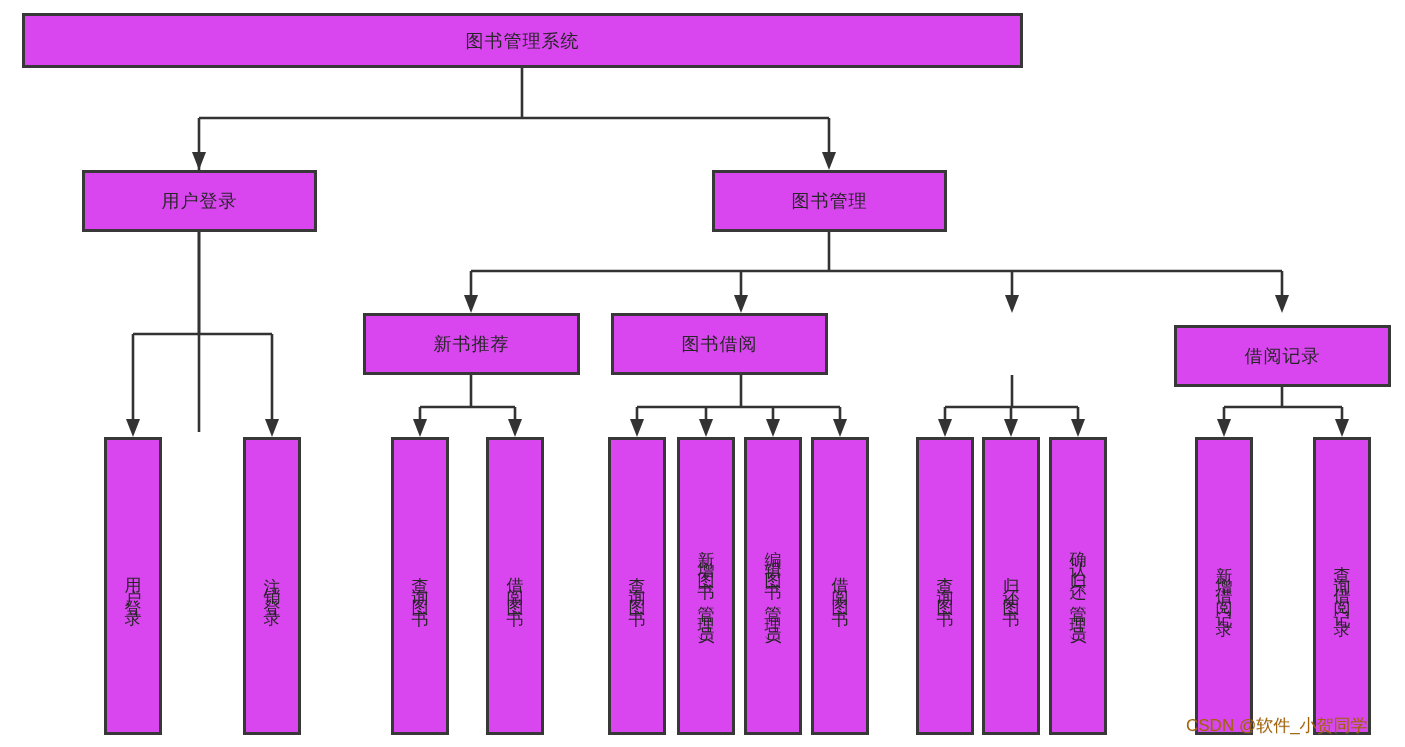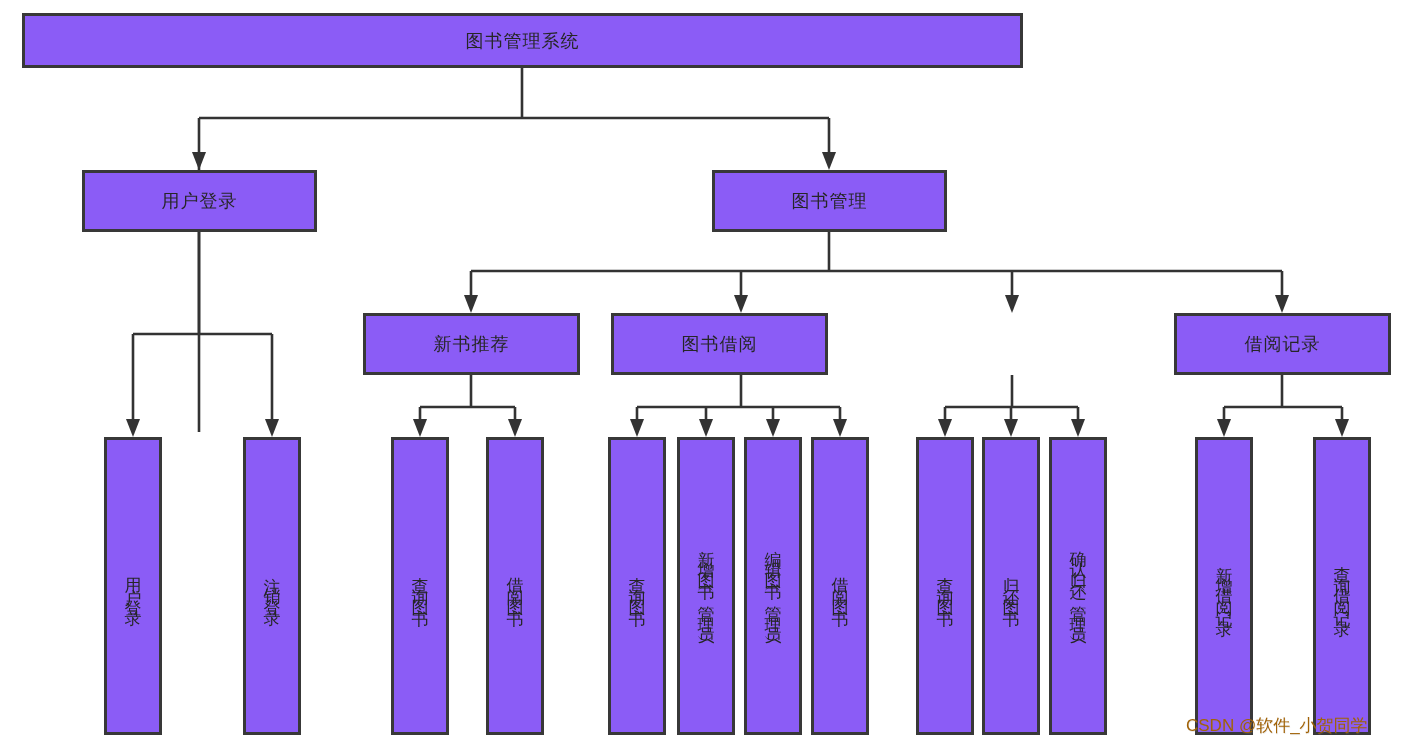--- a/index.html
+++ b/index.html
@@ -19,21 +19,21 @@
     position: absolute;
     left: 0; top: 0;
     width: 1405px;
     height: 747px;
     pointer-events: none;
   }
   .node {
     position: absolute;
     box-sizing: border-box;
     border: 3px solid #383838;
-    background: #8b5cf6;
+    background: #d946ef;
     display: flex;
     align-items: center;
     justify-content: center;
     color: #262626;
   }
   .node.h-label {
     font-size: 18px;
     letter-spacing: 1px;
     white-space: nowrap;
   }
@@ -51,21 +51,21 @@
     white-space: nowrap;
   }
   
   .root-box   { left: 22px;  top: 13px;  width: 1001px; height: 55px; }
   .l2-a       { left: 82px;  top: 170px; width: 235px;  height: 62px; }
   .l2-b       { left: 712px; top: 170px; width: 235px;  height: 62px; }
   .l3         { top: 313px;  height: 62px; width: 217px; }
   .l3-1 { left: 363px; }
   .l3-2 { left: 611px; }
   .l3-3 { left: 904px; }
-  .l3-4 { left: 1174px; }
+  .l3-4 { left: 1174px; margin-top: 12px; }
   
   .lf-1  { left: 104px; }
   .lf-2  { left: 243px; }
   .lf-3  { left: 391px; }
   .lf-4  { left: 486px; }
   .lf-5  { left: 608px; }
   .lf-6  { left: 677px; }
   .lf-7  { left: 744px; }
   .lf-8  { left: 811px; }
   .lf-9  { left: 916px; }

